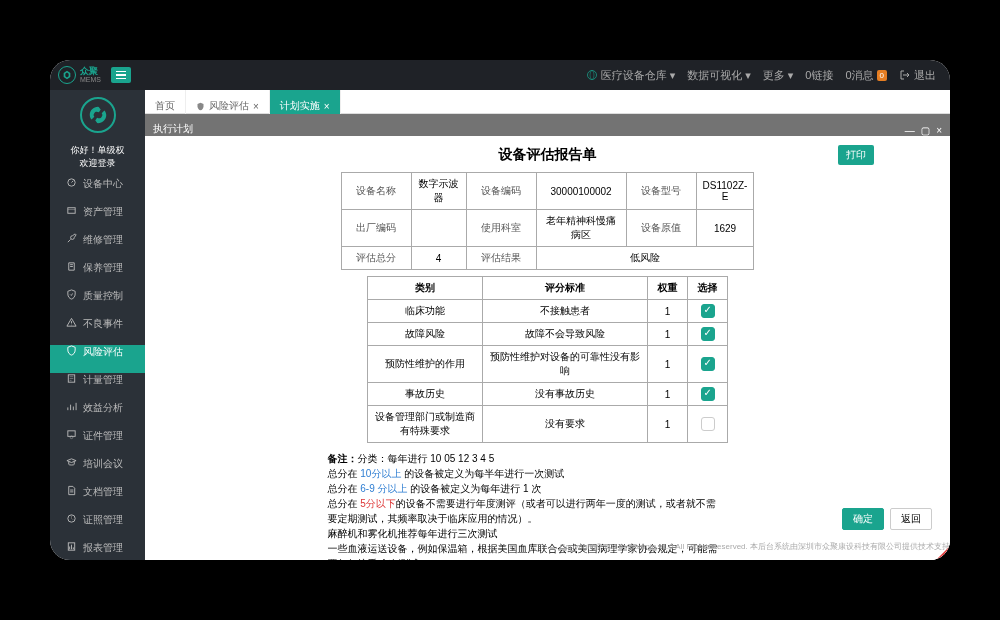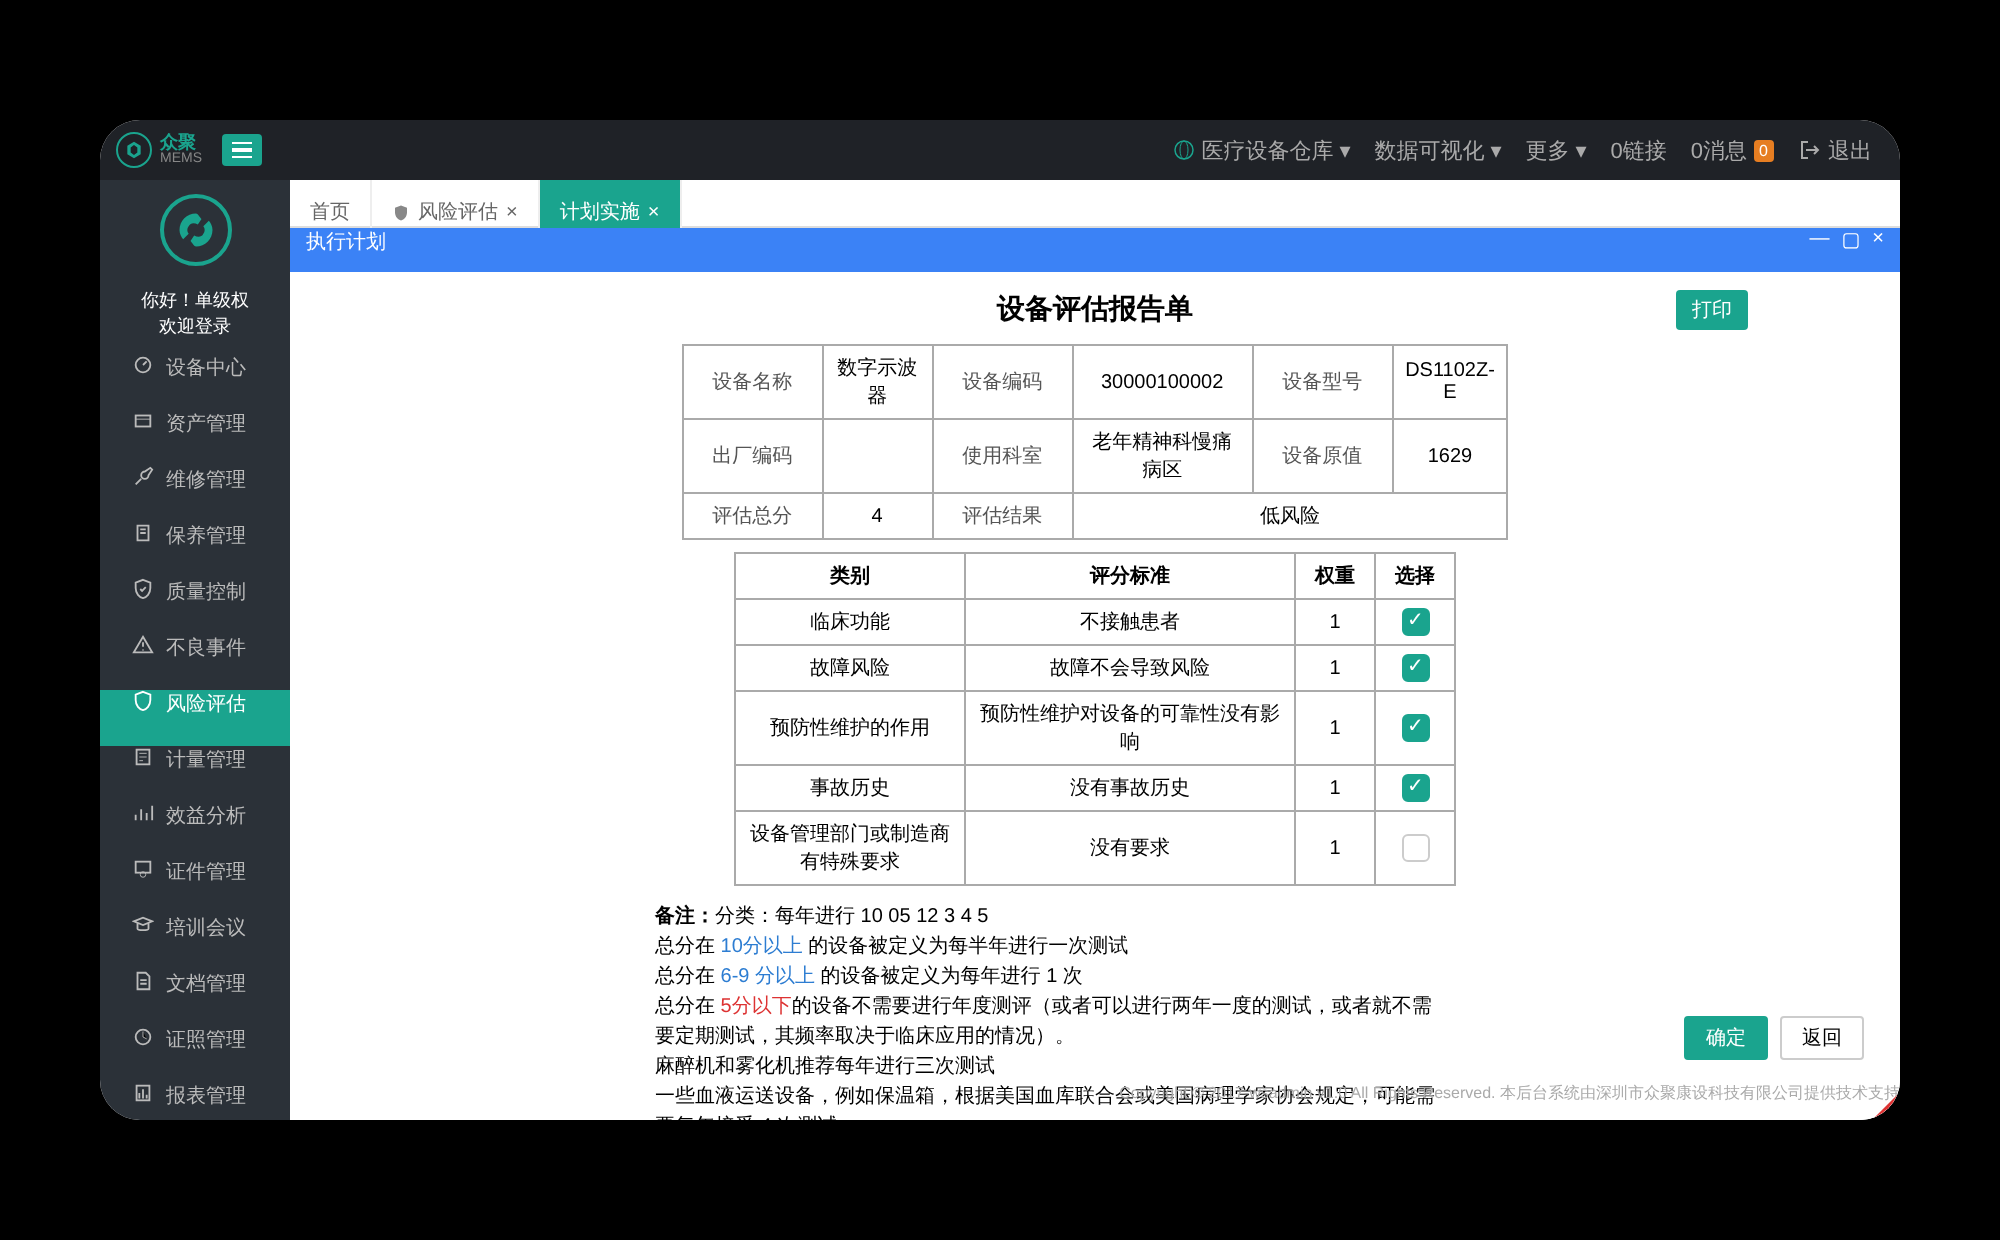--- a/index.html
+++ b/index.html
@@ -32,21 +32,21 @@
 .side-nav::-webkit-scrollbar{width:0}
 
 .content{flex:1;display:flex;flex-direction:column;min-width:0;background:#f5f5f5}
 
 .tabs{height:24px;background:#fff;display:flex;align-items:stretch;border-bottom:1px solid #ddd;font-size:10px}
 .tab{padding:16px 10px;display:flex;align-items:center;gap:4px;color:#666;border-right:1px solid #eee;cursor:pointer}
 .tab.active{background:#1aa48e;color:#fff}
 .tab .shield-mini{width:9px;height:9px}
 .tab .close-x{font-size:10px;cursor:pointer}
 
-.panel-header{height:22px;background:#3b82f6;color:#fff;display:flex;align-items:flex-start;padding:0 8px;font-size:10px;justify-content:space-between}
+.panel-header{height:22px;background:#737373;color:#fff;display:flex;align-items:flex-end;padding:0 8px;font-size:10px;justify-content:space-between}
 .panel-header-actions{display:flex;gap:6px}
 .panel-header-actions span{cursor:pointer;font-size:10px}
 
 .panel-body{flex:1;background:#fff;overflow-y:auto;padding:10px 16px;position:relative}
 .panel-body::-webkit-scrollbar{width:6px}
 .panel-body::-webkit-scrollbar-thumb{background:#ccc;border-radius:3px}
 
 .report-title-row{display:flex;align-items:center;justify-content:center;position:relative;margin-bottom:8px}
 .report-title{font-size:14px;font-weight:bold}
 .print-btn{position:absolute;right:60px;background:#1aa48e;color:#fff;border:none;padding:3px 8px;font-size:10px;border-radius:2px;cursor:pointer}

